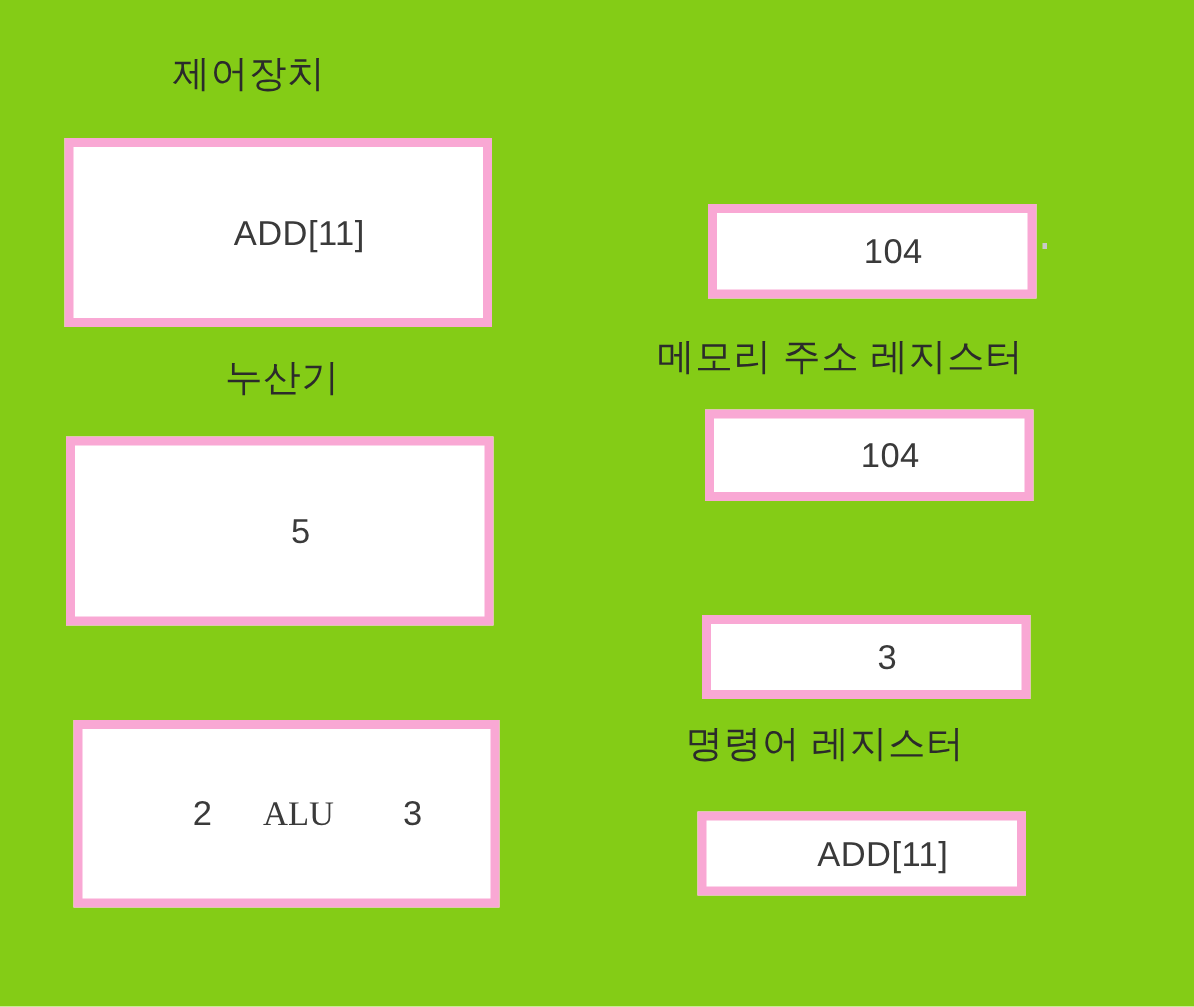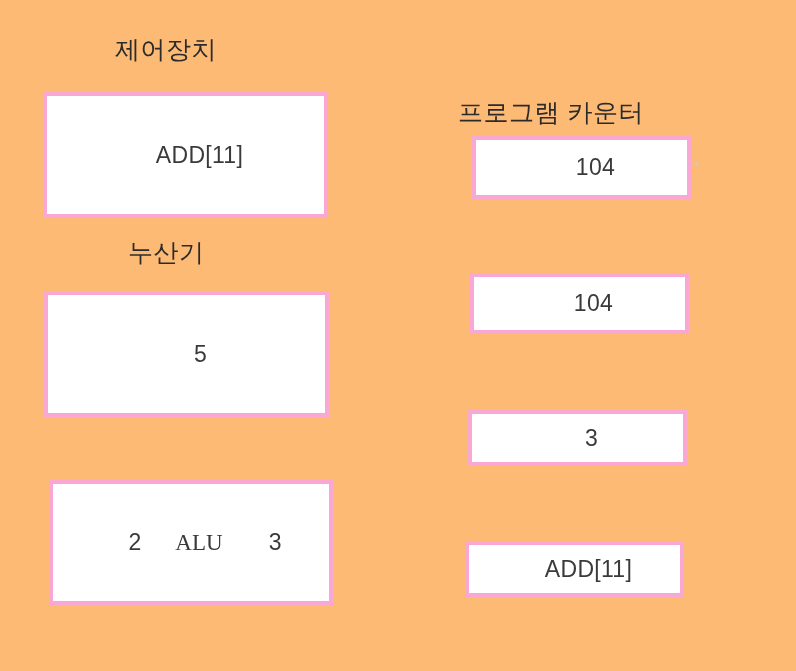--- a/index.html
+++ b/index.html
@@ -5,39 +5,39 @@
 <style>
   html, body {
     margin: 0;
     padding: 0;
     background: #ffffff;
   }
   #canvas {
     position: relative;
     width: 796px;
     height: 671px;
-    background: #fdba74;
+    background: #84cc16;
     overflow: hidden;
     font-family: "Liberation Sans", "DejaVu Sans", sans-serif;
     color: #1a1a1a;
     -webkit-font-smoothing: none;
   }
   .label {
     position: absolute;
     font-size: 25px;
     line-height: 1;
     color: #2b2b2b;
     white-space: nowrap;
     letter-spacing: 0.5px;
     font-weight: 400;
   }
   .box {
     position: absolute;
     box-sizing: border-box;
-    border: 4px solid #f9a8d4;
+    border: 6px solid #f9a8d4;
     background: #ffffff;
     display: flex;
     align-items: center;
     justify-content: center;
     padding-left: 28px;
   }
   .box-text {
     font-size: 23px;
     color: #3a3a3a;
     line-height: 1;
@@ -67,50 +67,51 @@
 <body>
 
 <div id="canvas">
 
   <div class="label" style="left:115px; top:37px;">제어장치</div>
 
   <div class="box" style="left:43px; top:92px; width:285px; height:126px;">
     <span class="box-text">ADD[11]</span>
   </div>
 
-  <div class="label" style="left:128px; top:240px;">누산기</div>
+  <div class="label" style="left:150px; top:240px;">누산기</div>
 
   <div class="box" style="left:44px; top:291px; width:285px; height:126px;">
     <span class="box-text">5</span>
   </div>
 
   <div class="box" style="left:49px; top:480px; width:284px; height:125px;">
     <div class="alu-row">
       <span class="alu-left">2</span>
       <span class="alu-center">ALU</span>
       <span class="alu-right">3</span>
     </div>
   </div>
 
-  <div class="label" style="left:458px; top:100px;">프로그램 카운터</div>
 
   <div class="box" style="left:472px; top:136px; width:219px; height:63px;">
     <span class="box-text">104</span>
   </div>
 
   <div class="speck" style="left:695px; top:162px;"></div>
 
+  <div class="label" style="left:438px; top:226px;">메모리 주소 레지스터</div>
 
   <div class="box" style="left:470px; top:273px; width:219px; height:61px;">
     <span class="box-text">104</span>
   </div>
 
 
   <div class="box" style="left:468px; top:410px; width:219px; height:56px;">
     <span class="box-text">3</span>
   </div>
 
+  <div class="label" style="left:457px; top:484px;">명령어 레지스터</div>
 
   <div class="box" style="left:465px; top:541px; width:219px; height:56px;">
     <span class="box-text">ADD[11]</span>
   </div>
 
 </div>
 
 </body></html>

